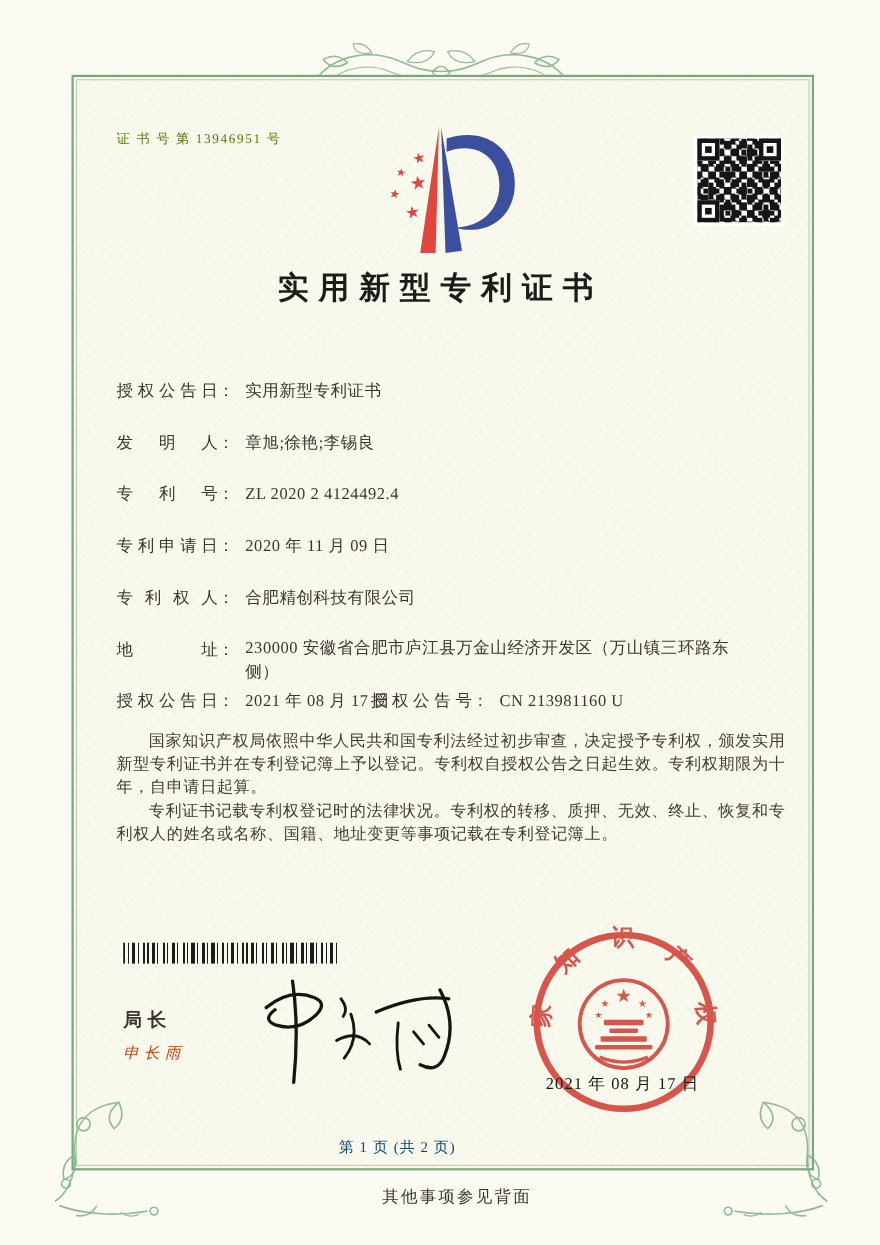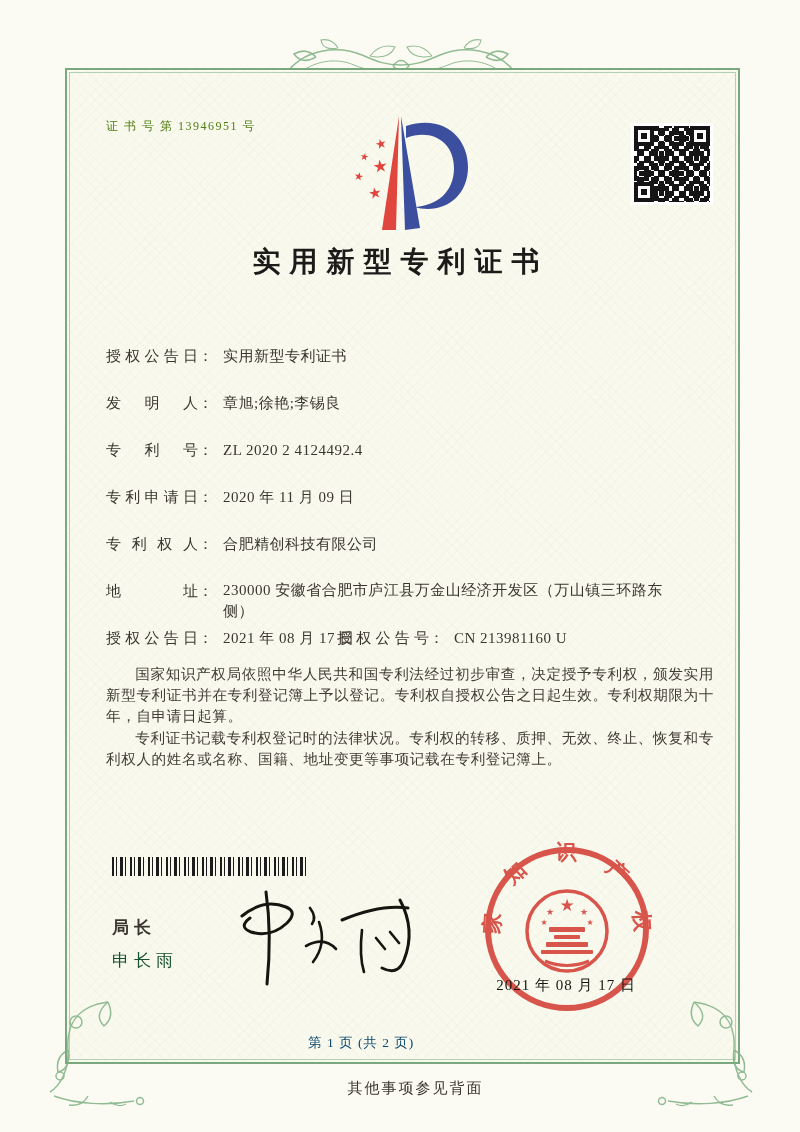--- a/index.html
+++ b/index.html
@@ -58,21 +58,21 @@
     position:absolute;inset:3px;
     background:
       conic-gradient(from 90deg,#151515 25%,transparent 0 50%,#151515 0 75%,transparent 0) 0 0/10px 10px,
       conic-gradient(#151515 25%,transparent 0 50%,#151515 0 75%,transparent 0) 3px 2px/14px 14px;
   }
   .finder{position:absolute;width:20px;height:20px;border:4px solid #151515;background:#fff;box-sizing:border-box;}
   .finder::after{content:"";position:absolute;left:3px;top:3px;width:6px;height:6px;background:#151515;}
   .f-tl{left:3px;top:3px;} .f-tr{right:3px;top:3px;} .f-bl{left:3px;bottom:3px;}
   
   .signer-title{position:absolute;left:112px;top:916px;font-size:17px;letter-spacing:5px;color:#3a362f;font-weight:bold;}
-  .signer-name{position:absolute;left:112px;top:949px;font-size:17px;letter-spacing:5px;color:#14532d;}
+  .signer-name{position:absolute;left:112px;top:949px;font-size:14px;letter-spacing:5px;color:#c2410c;font-style:italic;}
   
   .seal-date{position:absolute;left:478px;top:976px;width:176px;text-align:center;font-size:15px;letter-spacing:1px;color:#17150f;z-index:5;}
   .page-info{position:absolute;left:308px;top:1034px;font-size:13.5px;letter-spacing:1px;color:#0c4a6e;}
   .back-note{position:absolute;left:0;right:0;top:1079px;text-align:center;font-size:15px;letter-spacing:2px;color:#3a362f;margin-left:31px;}
   svg{display:block;}
 </style>
 </head>
 <body>
 
 <div class="page abs" style="inset:0">

